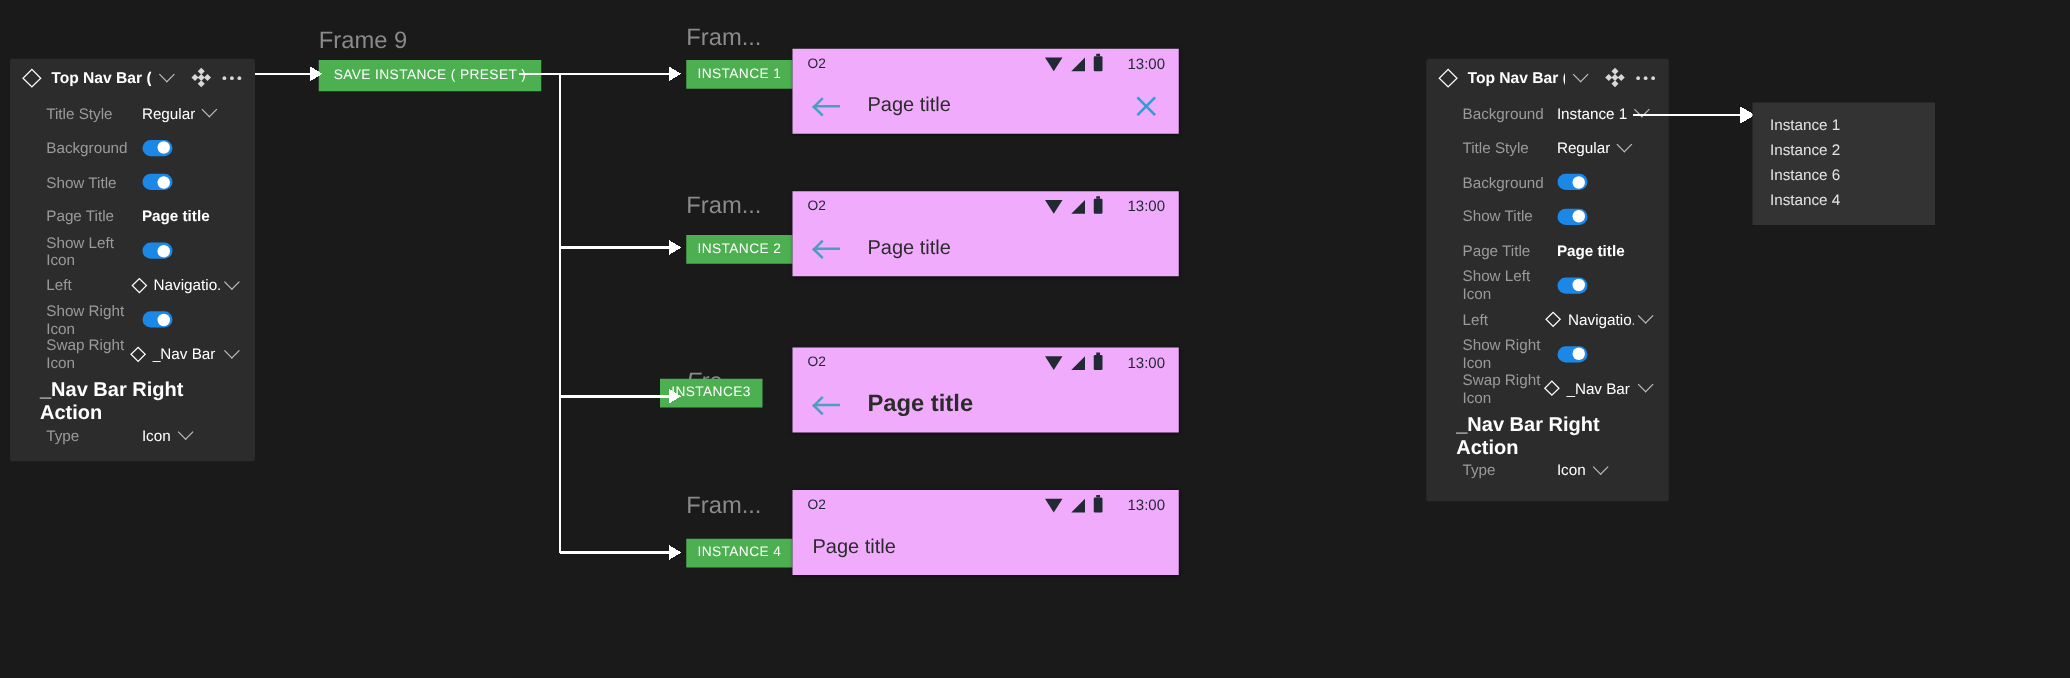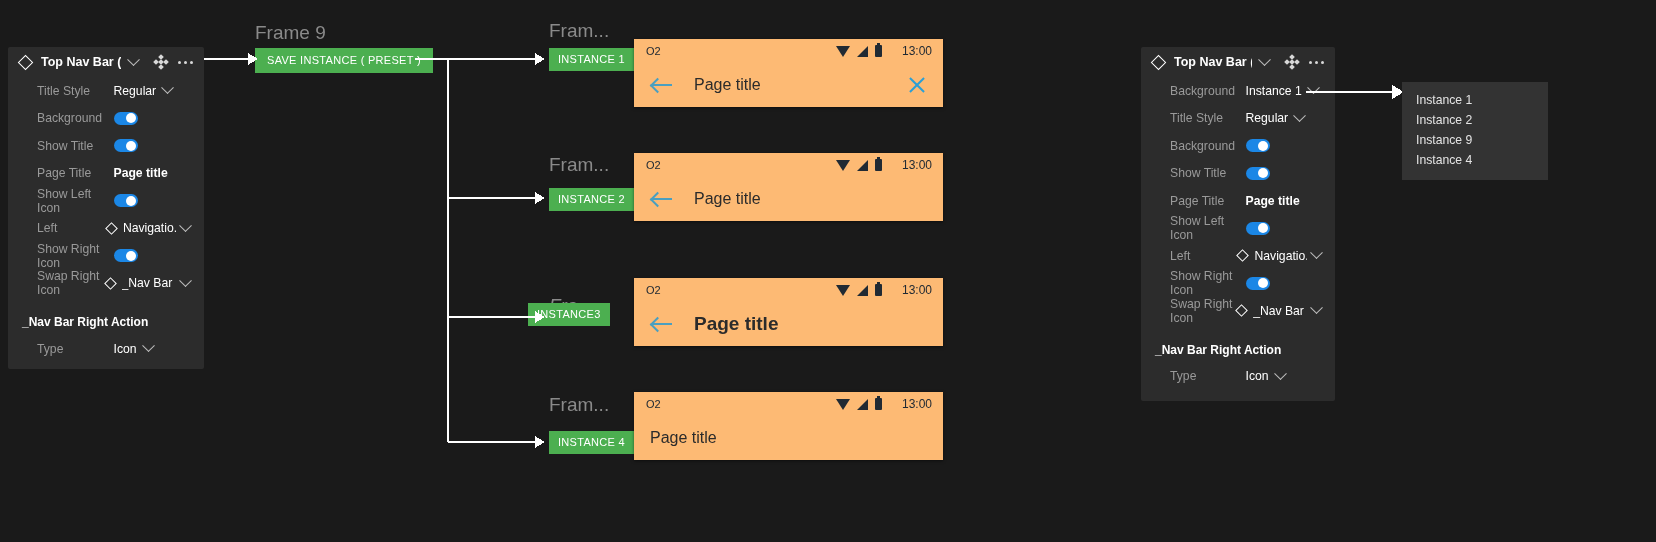--- a/index.html
+++ b/index.html
@@ -66,42 +66,42 @@
 
   .toggle {
     width: 24px; height: 13px; border-radius: 7px;
     background: #1b87e6; position: relative; flex: none;
   }
   .toggle::after {
     content: ""; position: absolute; right: 1.5px; top: 1.5px;
     width: 10px; height: 10px; border-radius: 50%; background: #fff;
   }
   .section-title {
-    color: #ffffff; font-size: 12px; font-weight: bold;
-    padding: 0 14px; height: 26px; display: flex; align-items: center;
+    color: #ffffff; font-size: 16px; font-weight: bold;
+    padding: 0 24px; height: 26px; display: flex; align-items: center;
   }
   .gap { height: 12px; }
 
   
   .frame-label {
     position: absolute; color: #8a8a8a; font-size: 19px;
     white-space: nowrap;
   }
   .chip {
     position: absolute;
     background: #4caf50; color: #ffffff;
     font-size: 11px; letter-spacing: 0.3px;
     padding: 5px 9px 6px;
     white-space: nowrap;
   }
   .chip.preset { background: #4caf50; font-size: 11px; padding: 6px 12px 7px; }
 
   
   .card {
-    position: absolute; background: #fdba74;
+    position: absolute; background: #f0abfc;
     box-shadow: 0 1px 3px rgba(0,0,0,.5);
   }
   .statusbar {
     display: flex; align-items: center;
     height: 24px; padding: 0 11px 0 12px;
     font-size: 11px; color: #212a33;
   }
   .sb-spacer { flex: 1 1 auto; }
   .sb-icons { display: flex; align-items: center; gap: 7px; }
   .ic-wifi {
@@ -454,18 +454,18 @@
 
   <svg class="conn" style="left:1306px; top:83px;" width="98" height="20">
     <line x1="0" y1="9" x2="86" y2="9" stroke="#ffffff" stroke-width="2"></line>
     <polygon points="86,2 98,9 86,16" fill="#ffffff"></polygon>
   </svg>
 
   <div class="dropdown" style="left:1402px; top:82px;">
     <div id="dd-items">
         <div class="dd-item">Instance 1</div>
         <div class="dd-item">Instance 2</div>
-        <div class="dd-item">Instance 9</div>
+        <div class="dd-item">Instance 6</div>
         <div class="dd-item">Instance 4</div>
       </div>
   </div>
 
 </div>
 
 </body></html>

